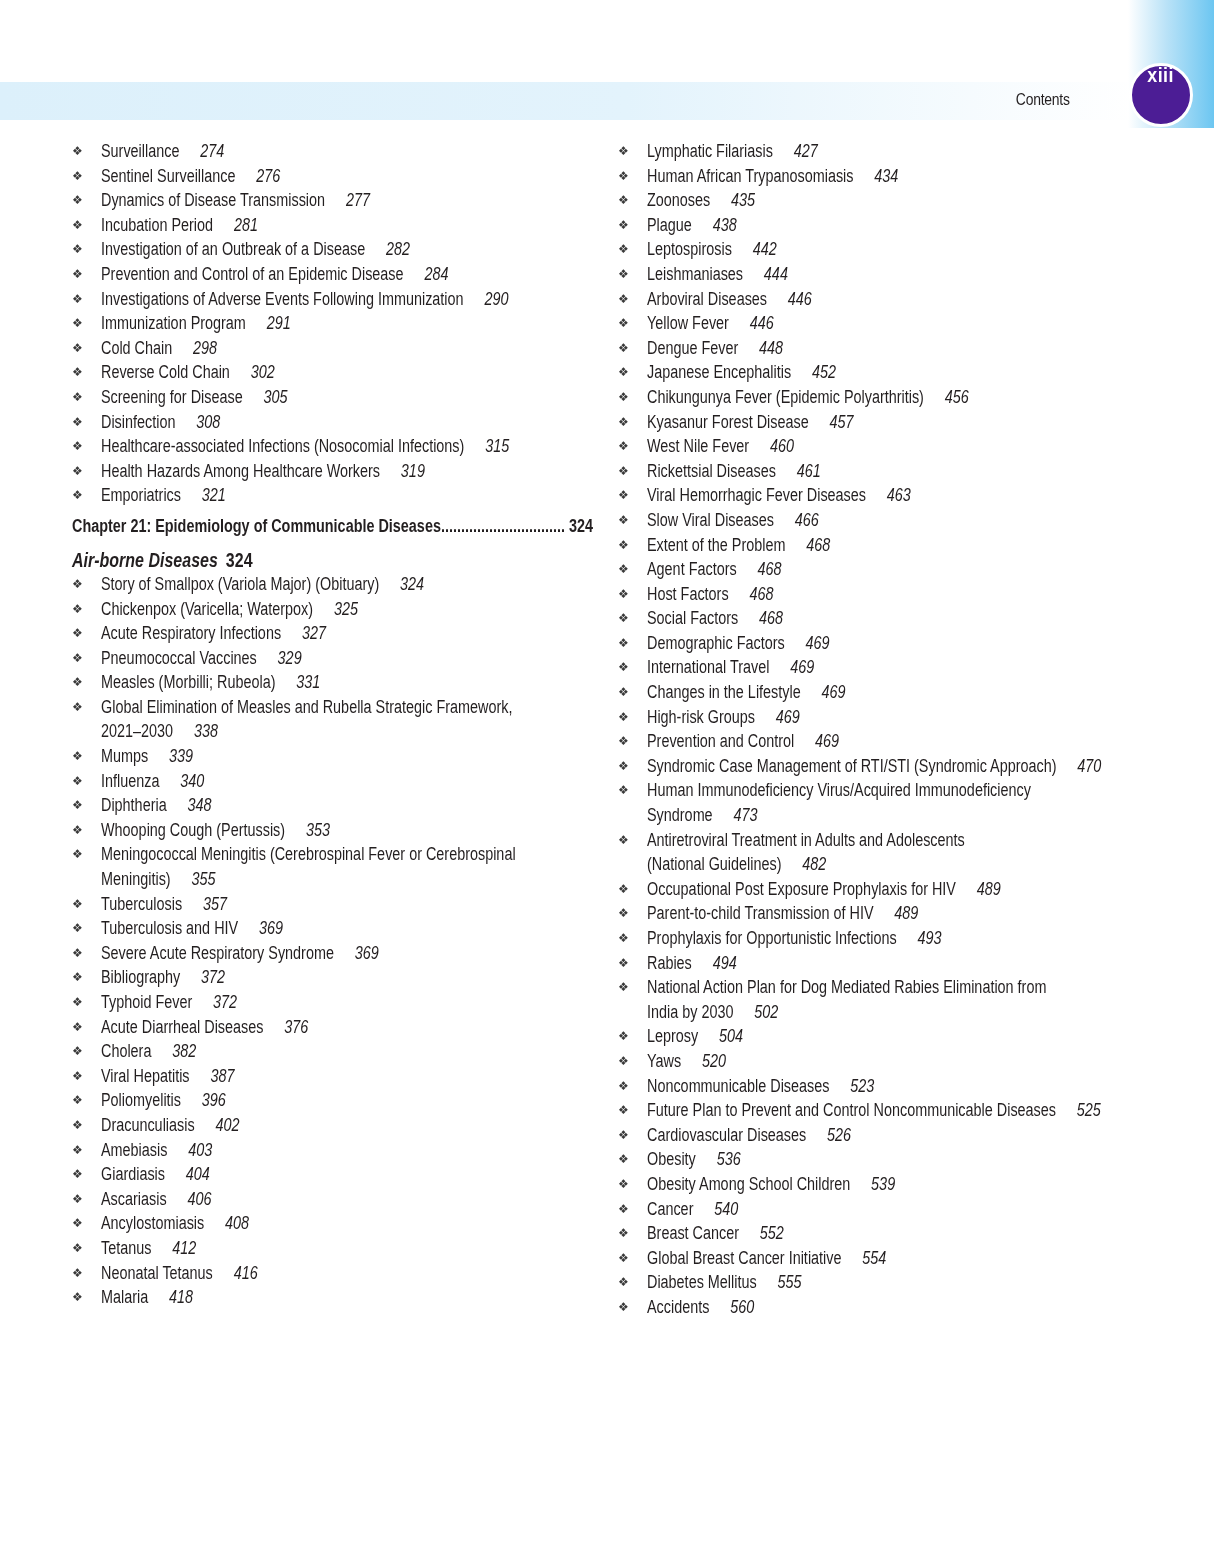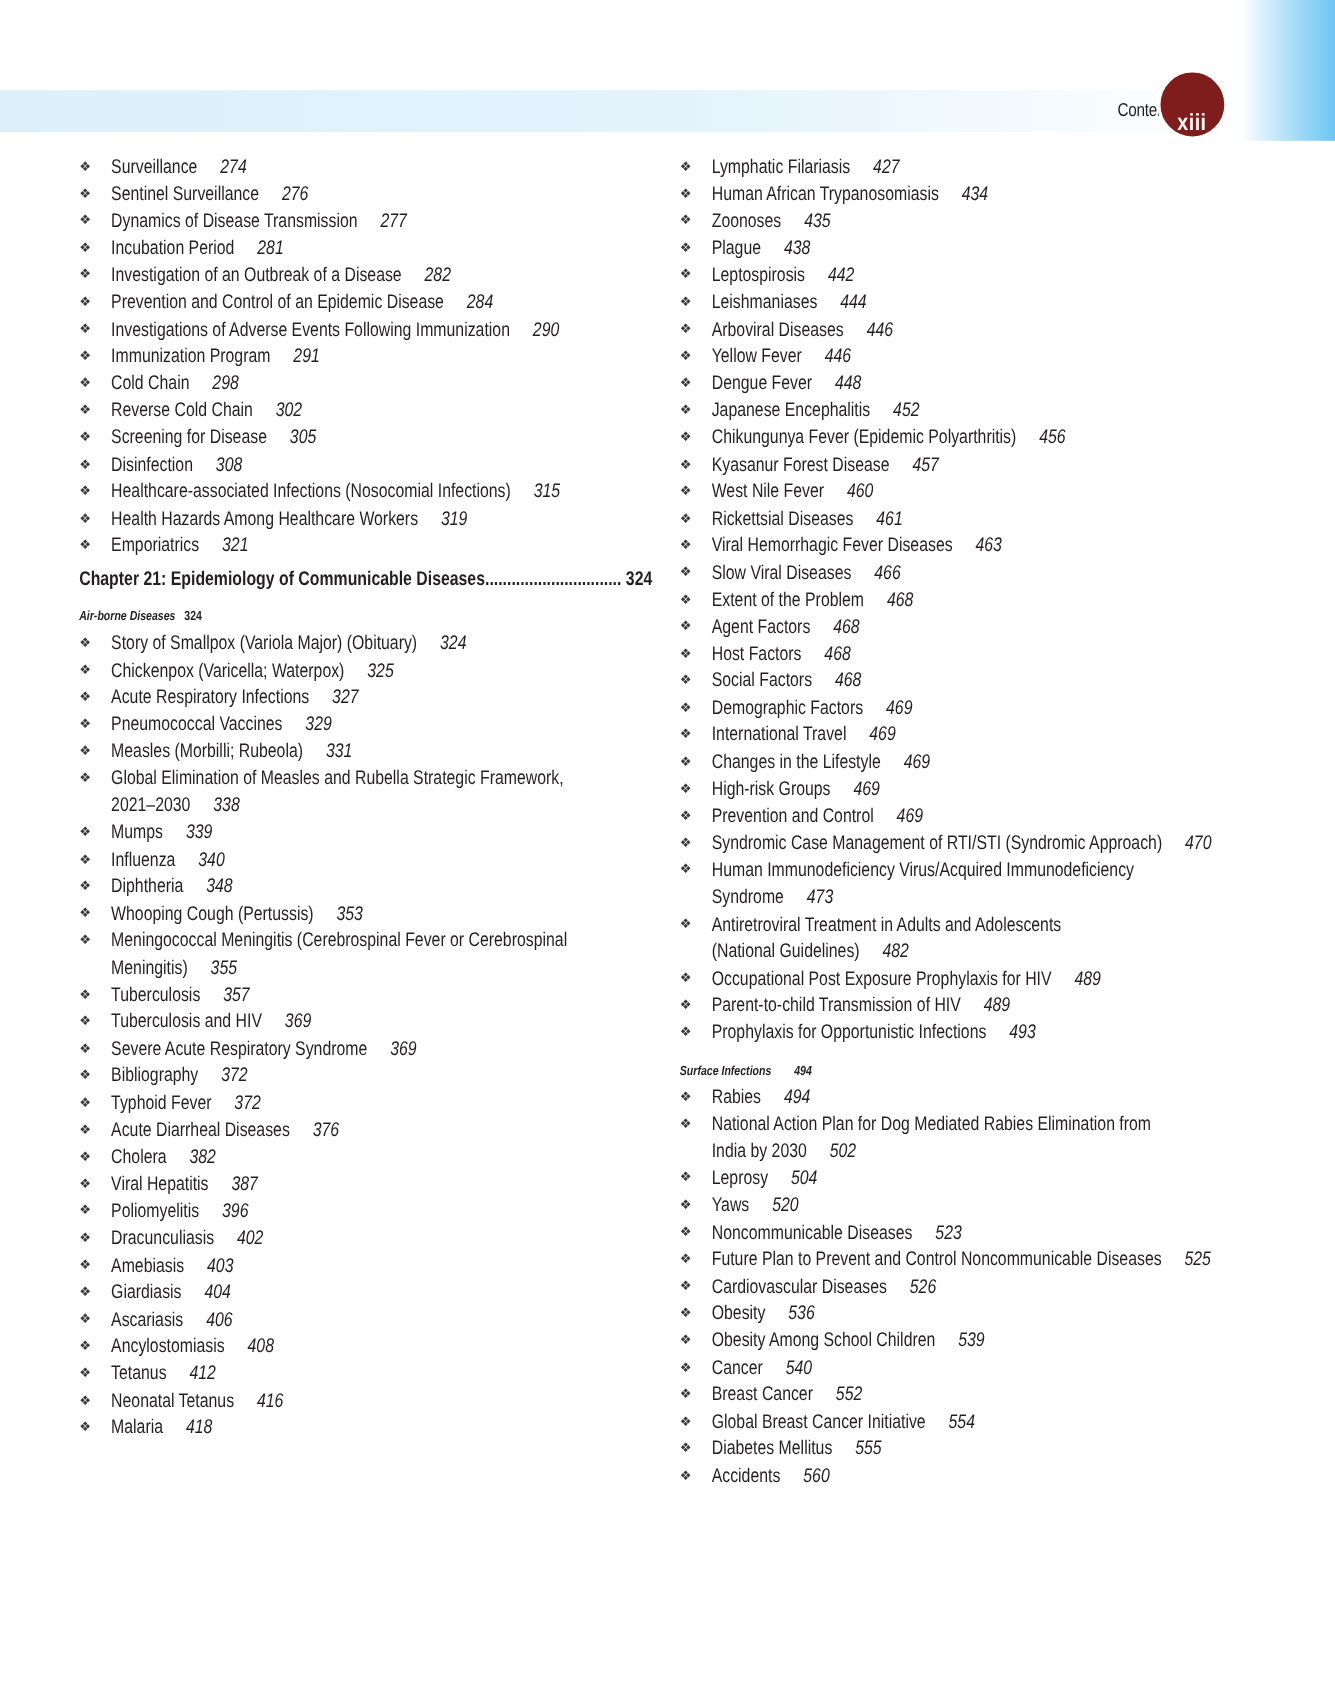--- a/index.html
+++ b/index.html
@@ -15,23 +15,23 @@
   .right-panel {
     position:absolute; left:1128px; top:0; width:86px; height:128px;
     background:linear-gradient(to right, #ffffff 0%, #b9e2f7 45%, #6cc6f1 100%);
   }
   .running-head {
     position:absolute; right:144px; top:90px;
     font-size:17px; color:#231f20; letter-spacing:-0.3px;
     transform:scaleX(0.82); transform-origin:right center;
   }
   .page-circle {
-    position:absolute; left:1052px; top:63px; width:64px; height:64px;
-    border-radius:50%; background:#7f1d1d; border:3px solid #ffffff;
-    box-sizing:border-box; display:flex; align-items:flex-end; justify-content:center;
+    position:absolute; left:1129px; top:63px; width:64px; height:64px;
+    border-radius:50%; background:#4c1d95; border:3px solid #ffffff;
+    box-sizing:border-box; display:flex; align-items:flex-start; justify-content:center;
   }
   .page-circle span {
     color:#ffffff; font-weight:bold; font-size:21px; letter-spacing:0.5px;
     transform:scaleX(0.85); margin-top:-3px;
   }
   .col { position:absolute; top:139px; width:520px; }
   .col.left { left:72px; }
   .col.right { left:618px; width:530px; }
 
   .entry {
@@ -40,21 +40,21 @@
   }
   .entry .txt {
     display:inline-block; transform:scaleX(0.8); transform-origin:left center;
     white-space:nowrap;
   }
   .entry .bullet {
     position:absolute; left:0; top:0; font-size:12px; color:#3a3a3a;
   }
   .pg { font-style:italic; margin-left:26px; }
   .section {
-    font-style:italic; font-weight:bold; font-size:12px; line-height:24px;
+    font-style:italic; font-weight:bold; font-size:20px; line-height:24px;
     margin-top:10px; white-space:nowrap;
   }
   .section .txt { display:inline-block; transform:scaleX(0.8); transform-origin:left center; }
   .section .pg { font-style:italic; font-weight:bold; margin-left:26px; }
   .section.tight .pg { margin-left:10px; font-style:normal; }
   .chapter {
     font-weight:bold; font-size:18px; line-height:24px; margin-top:6px; margin-bottom:2px;
     white-space:nowrap;
   }
   .chapter .txt { display:inline-block; transform:scaleX(0.8); transform-origin:left center; }
@@ -141,21 +141,20 @@
     <div class="entry"><span class="bullet">❖</span><span class="txt"><span>International Travel</span><span class="pg">469</span></span></div>
     <div class="entry"><span class="bullet">❖</span><span class="txt"><span>Changes in the Lifestyle</span><span class="pg">469</span></span></div>
     <div class="entry"><span class="bullet">❖</span><span class="txt"><span>High-risk Groups</span><span class="pg">469</span></span></div>
     <div class="entry"><span class="bullet">❖</span><span class="txt"><span>Prevention and Control</span><span class="pg">469</span></span></div>
     <div class="entry"><span class="bullet">❖</span><span class="txt"><span>Syndromic Case Management of RTI/STI (Syndromic Approach)</span><span class="pg">470</span></span></div>
     <div class="entry"><span class="bullet">❖</span><span class="txt"><span>Human Immunodeficiency Virus/Acquired Immunodeficiency</span><br><span>Syndrome</span><span class="pg">473</span></span></div>
     <div class="entry"><span class="bullet">❖</span><span class="txt"><span>Antiretroviral Treatment in Adults and Adolescents</span><br><span>(National Guidelines)</span><span class="pg">482</span></span></div>
     <div class="entry"><span class="bullet">❖</span><span class="txt"><span>Occupational Post Exposure Prophylaxis for HIV</span><span class="pg">489</span></span></div>
     <div class="entry"><span class="bullet">❖</span><span class="txt"><span>Parent-to-child Transmission of HIV</span><span class="pg">489</span></span></div>
     <div class="entry"><span class="bullet">❖</span><span class="txt"><span>Prophylaxis for Opportunistic Infections</span><span class="pg">493</span></span></div>
-    <div class="section"><span class="txt"><span>Surface Infections</span><span class="pg">494</span></span></div>
     <div class="entry"><span class="bullet">❖</span><span class="txt"><span>Rabies</span><span class="pg">494</span></span></div>
     <div class="entry"><span class="bullet">❖</span><span class="txt"><span>National Action Plan for Dog Mediated Rabies Elimination from</span><br><span>India by 2030</span><span class="pg">502</span></span></div>
     <div class="entry"><span class="bullet">❖</span><span class="txt"><span>Leprosy</span><span class="pg">504</span></span></div>
     <div class="entry"><span class="bullet">❖</span><span class="txt"><span>Yaws</span><span class="pg">520</span></span></div>
     <div class="entry"><span class="bullet">❖</span><span class="txt"><span>Noncommunicable Diseases</span><span class="pg">523</span></span></div>
     <div class="entry"><span class="bullet">❖</span><span class="txt"><span>Future Plan to Prevent and Control Noncommunicable Diseases</span><span class="pg">525</span></span></div>
     <div class="entry"><span class="bullet">❖</span><span class="txt"><span>Cardiovascular Diseases</span><span class="pg">526</span></span></div>
     <div class="entry"><span class="bullet">❖</span><span class="txt"><span>Obesity</span><span class="pg">536</span></span></div>
     <div class="entry"><span class="bullet">❖</span><span class="txt"><span>Obesity Among School Children</span><span class="pg">539</span></span></div>
     <div class="entry"><span class="bullet">❖</span><span class="txt"><span>Cancer</span><span class="pg">540</span></span></div>

